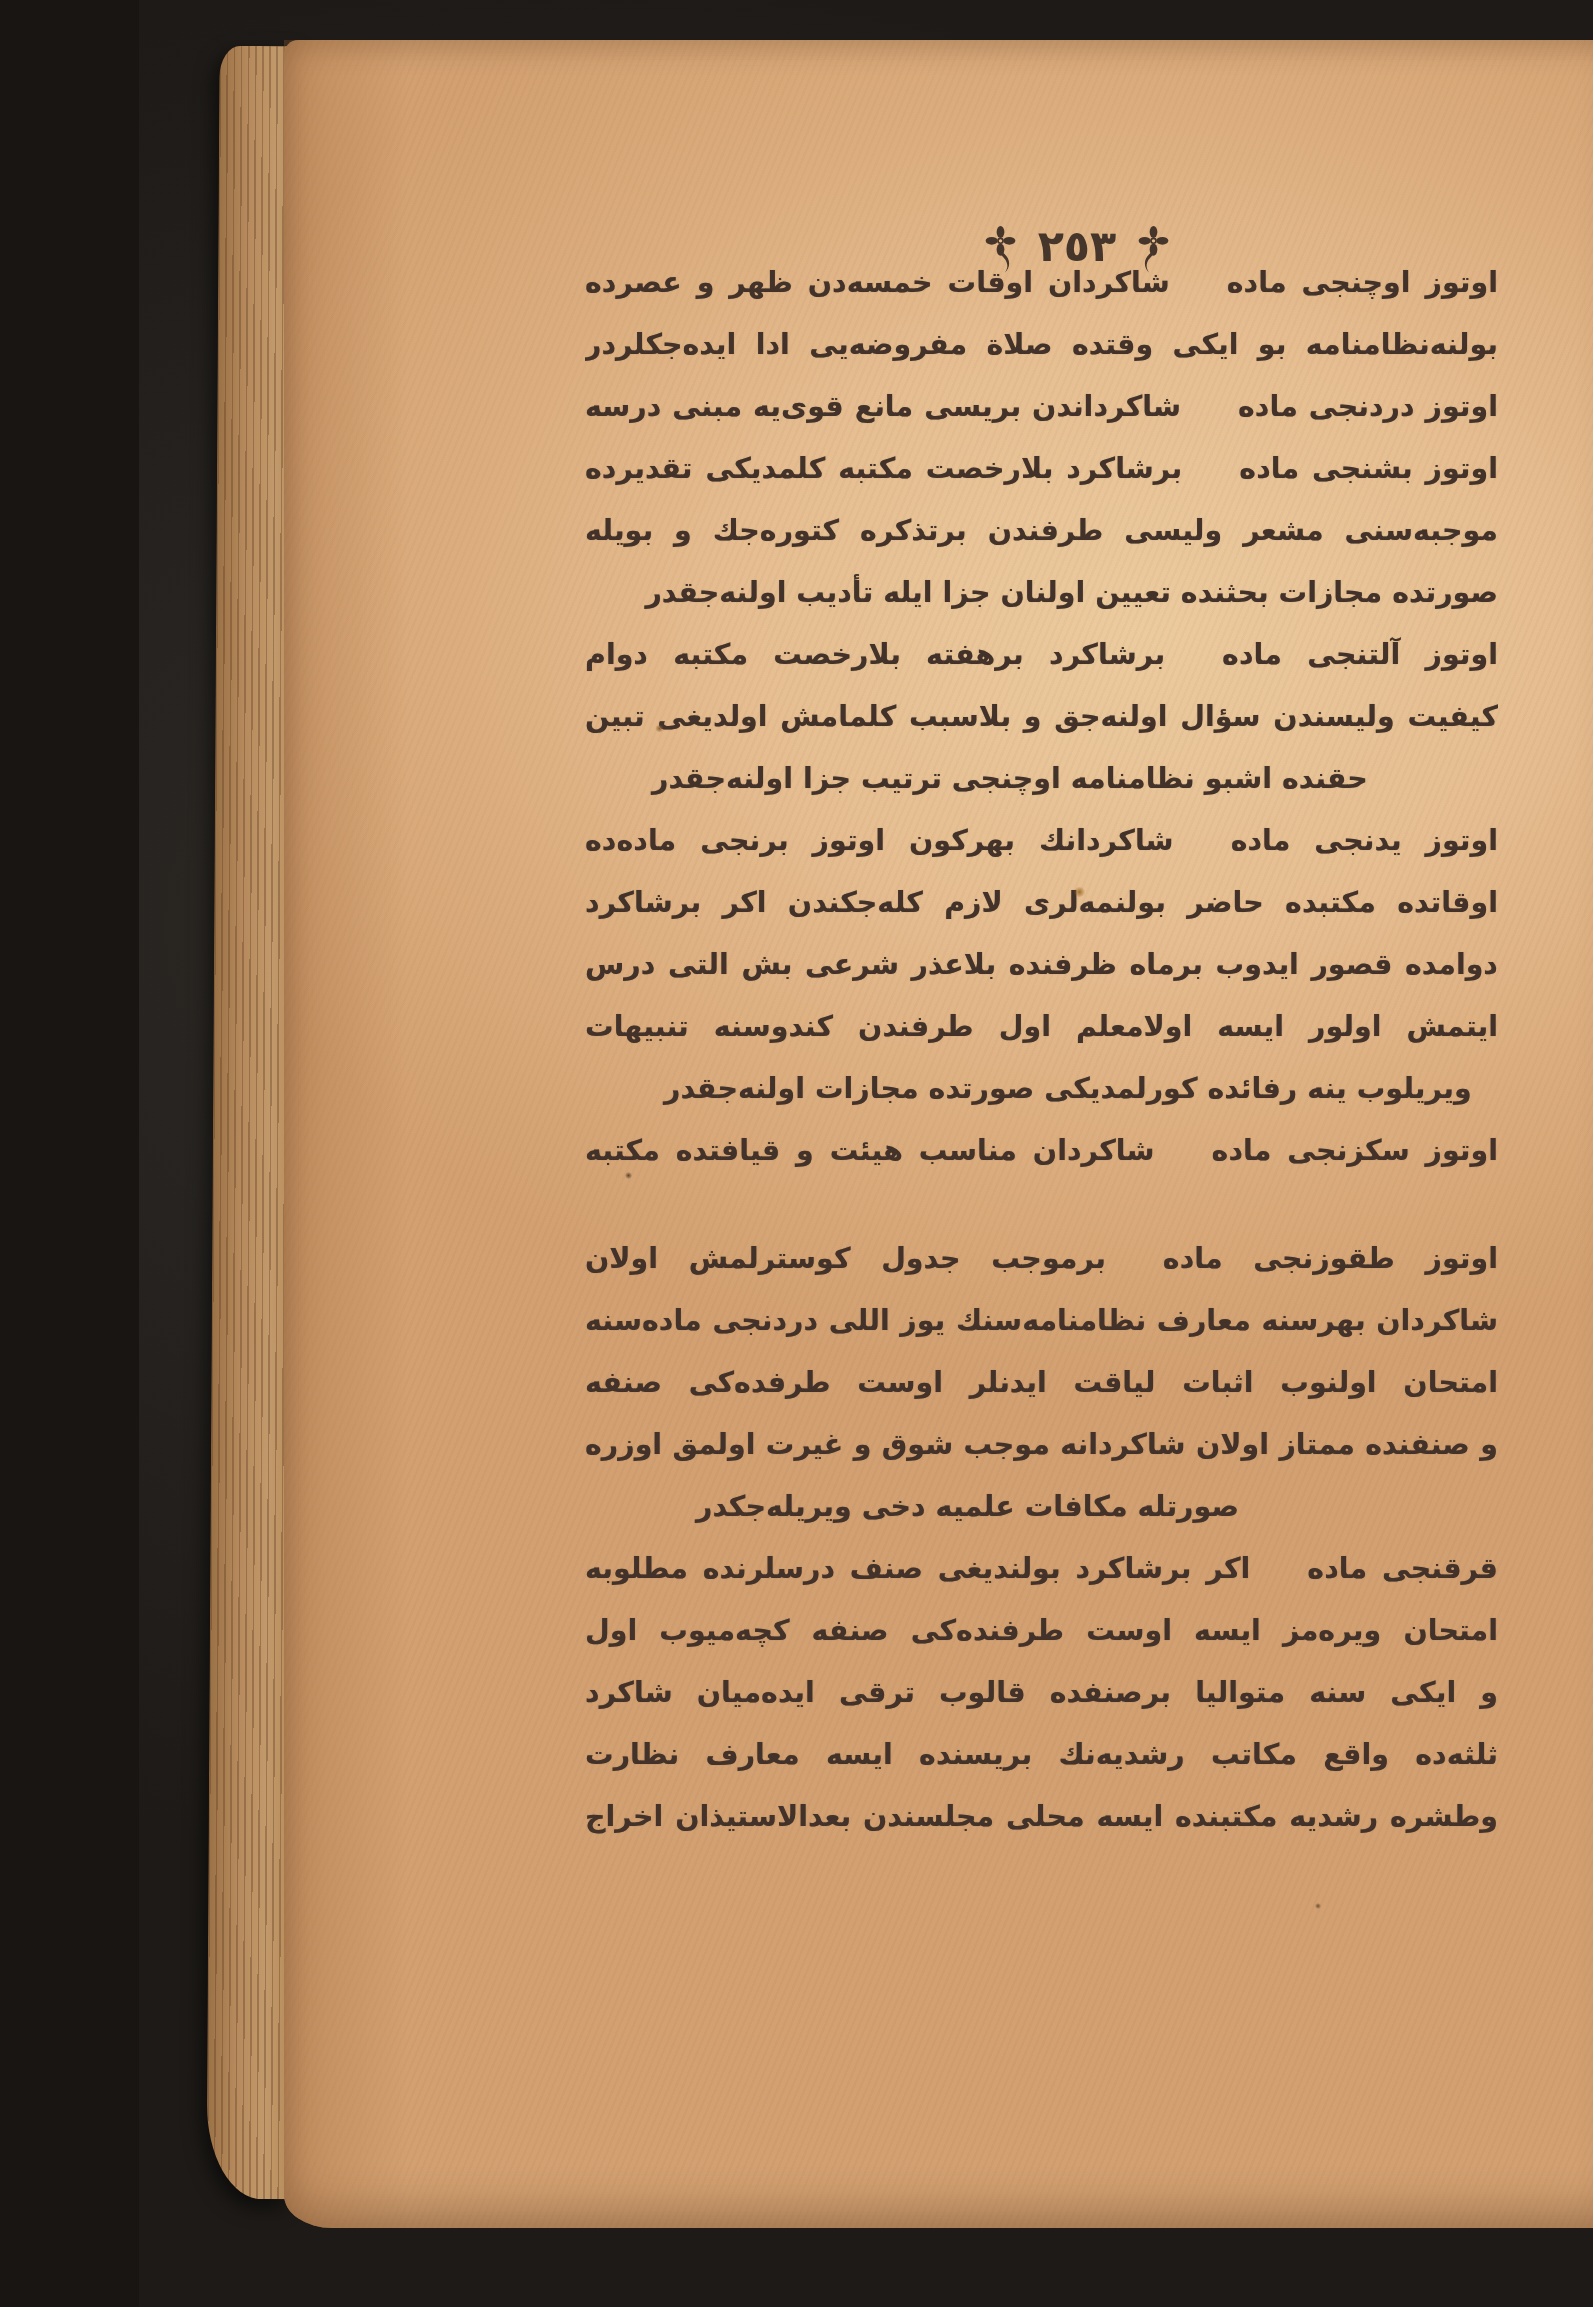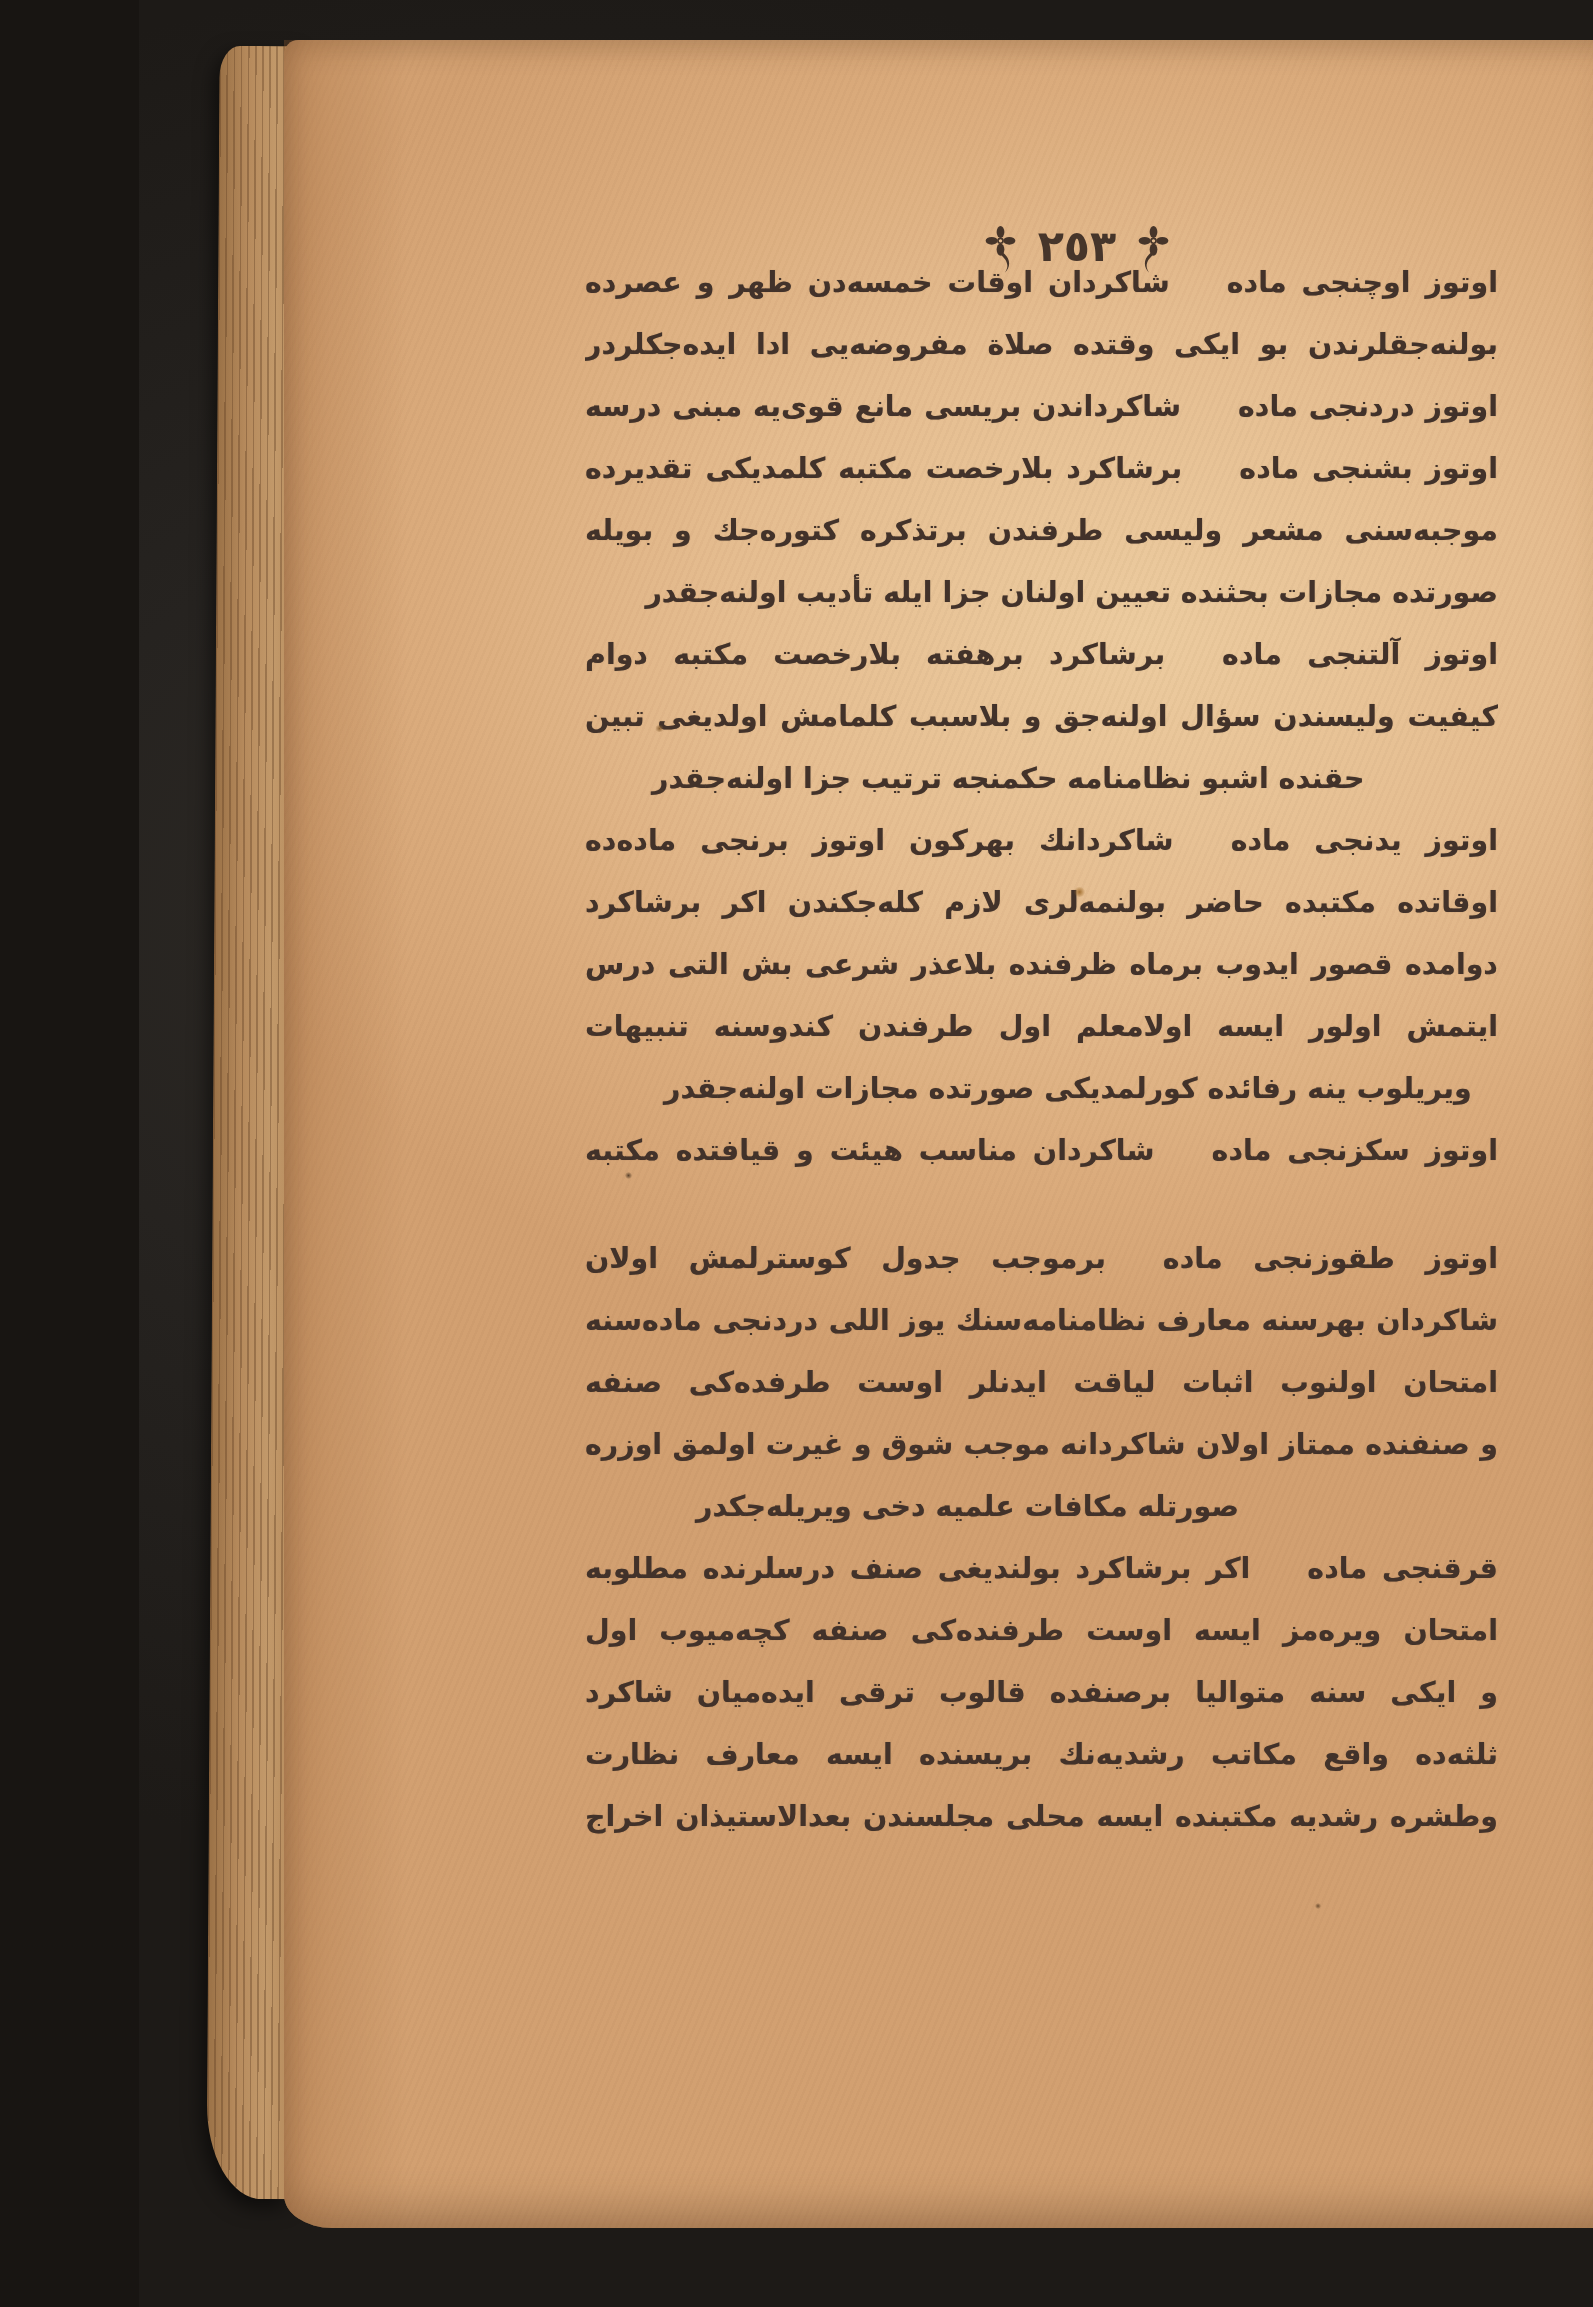--- a/index.html
+++ b/index.html
@@ -114,28 +114,28 @@
           <ellipse cx="14" cy="30" rx="11" ry="7"></ellipse>
           <ellipse cx="46" cy="30" rx="11" ry="7"></ellipse>
           <circle cx="30" cy="30" r="3" fill="#e5bd90"></circle>
           <path d="M34 52 C20 62, 12 74, 22 88 C10 76, 12 60, 28 50 Z"></path>
         </g>
       </svg>
     </div>
 
     <div class="text-block">
         <div class="line full">اوتوز اوچنجى ماده  شاكردان اوقات خمسه‌دن ظهر و عصرده مكتبده</div>
-        <div class="line full">بولنه‌جقلرندن بو ايكى وقتده صلاة مفروضه‌يى ادا ايده‌جكلردر</div>
+        <div class="line full">بولنه‌نظامنامه بو ايكى وقتده صلاة مفروضه‌يى ادا ايده‌جكلردر</div>
         <div class="line full">اوتوز دردنجى ماده  شاكرداندن بريسى مانع قوى‌يه مبنى درسه كله‌ميه‌جك</div>
         <div class="line full">اوتوز بشنجى ماده  برشاكرد بلارخصت مكتبه كلمديكى تقديرده اسباب</div>
         <div class="line full">موجبه‌سنى مشعر وليسى طرفندن برتذكره كتوره‌جك و بويله تذكره كتوره‌مديكى</div>
         <div class="line end" style="padding-left: 127px; text-align: center;">صورتده مجازات بحثنده تعيين اولنان جزا ايله تأديب اولنه‌جقدر</div>
         <div class="line full">اوتوز آلتنجى ماده  برشاكرد برهفته بلارخصت مكتبه دوام ايتمديكى حالده</div>
         <div class="line full">كيفيت وليسندن سؤال اولنه‌جق و بلاسبب كلمامش اولديغى تبين ايتديكى حالده</div>
-        <div class="line end" style="padding-left: 67px;">حقنده اشبو نظامنامه حكمنجه ترتيب جزا اولنه‌جقدر</div>
+        <div class="line end" style="padding-left: 67px;">حقنده اشبو نظامنامه اوچنجى ترتيب جزا اولنه‌جقدر</div>
         <div class="line full">اوتوز يدنجى ماده  شاكردانك بهركون اوتوز برنجى ماده‌ده كوستريلان</div>
         <div class="line full">اوقاتده مكتبده حاضر بولنمه‌لرى لازم كله‌جكندن اكر برشاكرد اولوجهله</div>
         <div class="line full">دوامده قصور ايدوب برماه ظرفنده بلاعذر شرعى بش التى درس فوت</div>
         <div class="line full">ايتمش اولور ايسه اولامعلم اول طرفندن كندوسنه تنبيهات مقتضيه</div>
         <div class="line end" style="padding-left: 79px;">ويريلوب ينه رفائده كورلمديكى صورتده مجازات اولنه‌جقدر</div>
         <div class="line full">اوتوز سكزنجى ماده  شاكردان مناسب هيئت و قيافتده مكتبه كله‌جكلردر</div>
         <div class="line full" style="margin-top: 46px;">اوتوز طقوزنجى ماده  برموجب جدول كوسترلمش اولان درسلردن</div>
         <div class="line full">شاكردان بهرسنه معارف نظامنامه‌سنك يوز اللى دردنجى ماده‌سنه تطبيقا</div>
         <div class="line full">امتحان اولنوب اثبات لياقت ايدنلر اوست طرفده‌كى صنفه كچوريله‌جك</div>
         <div class="line full">و صنفنده ممتاز اولان شاكردانه موجب شوق و غيرت اولمق اوزره مناسب</div>

